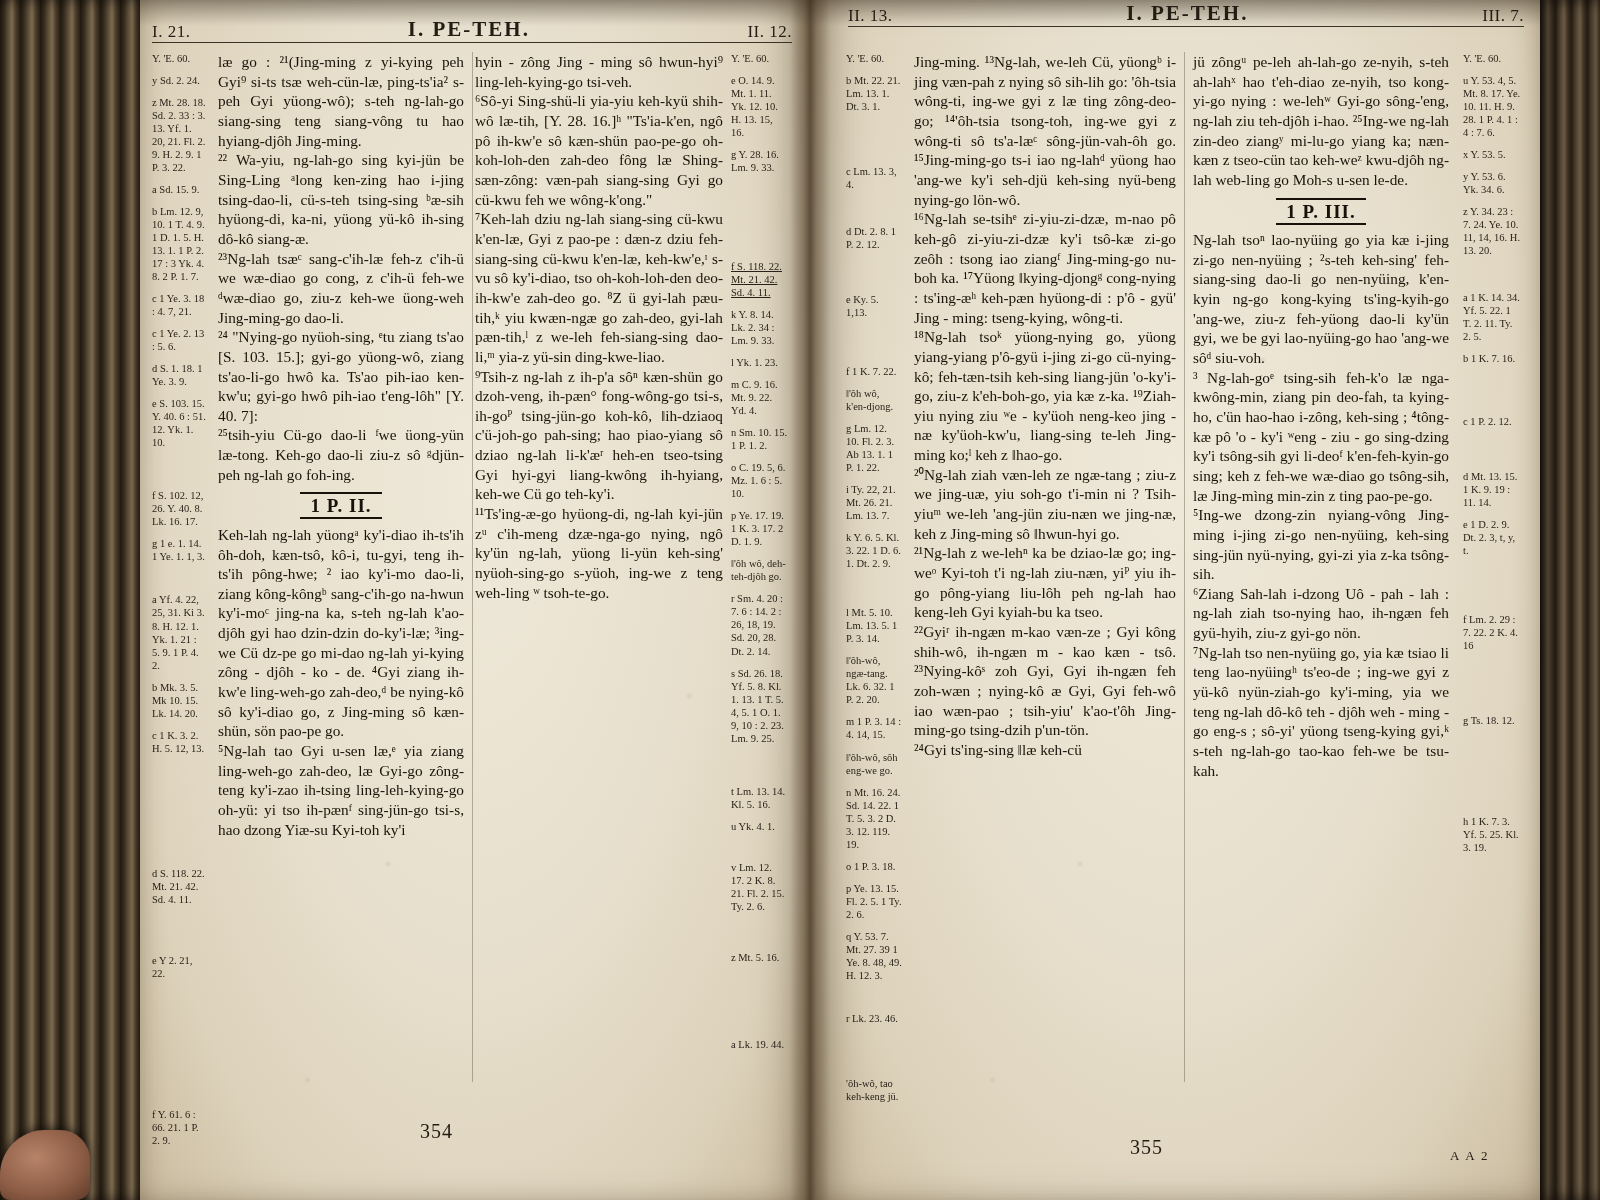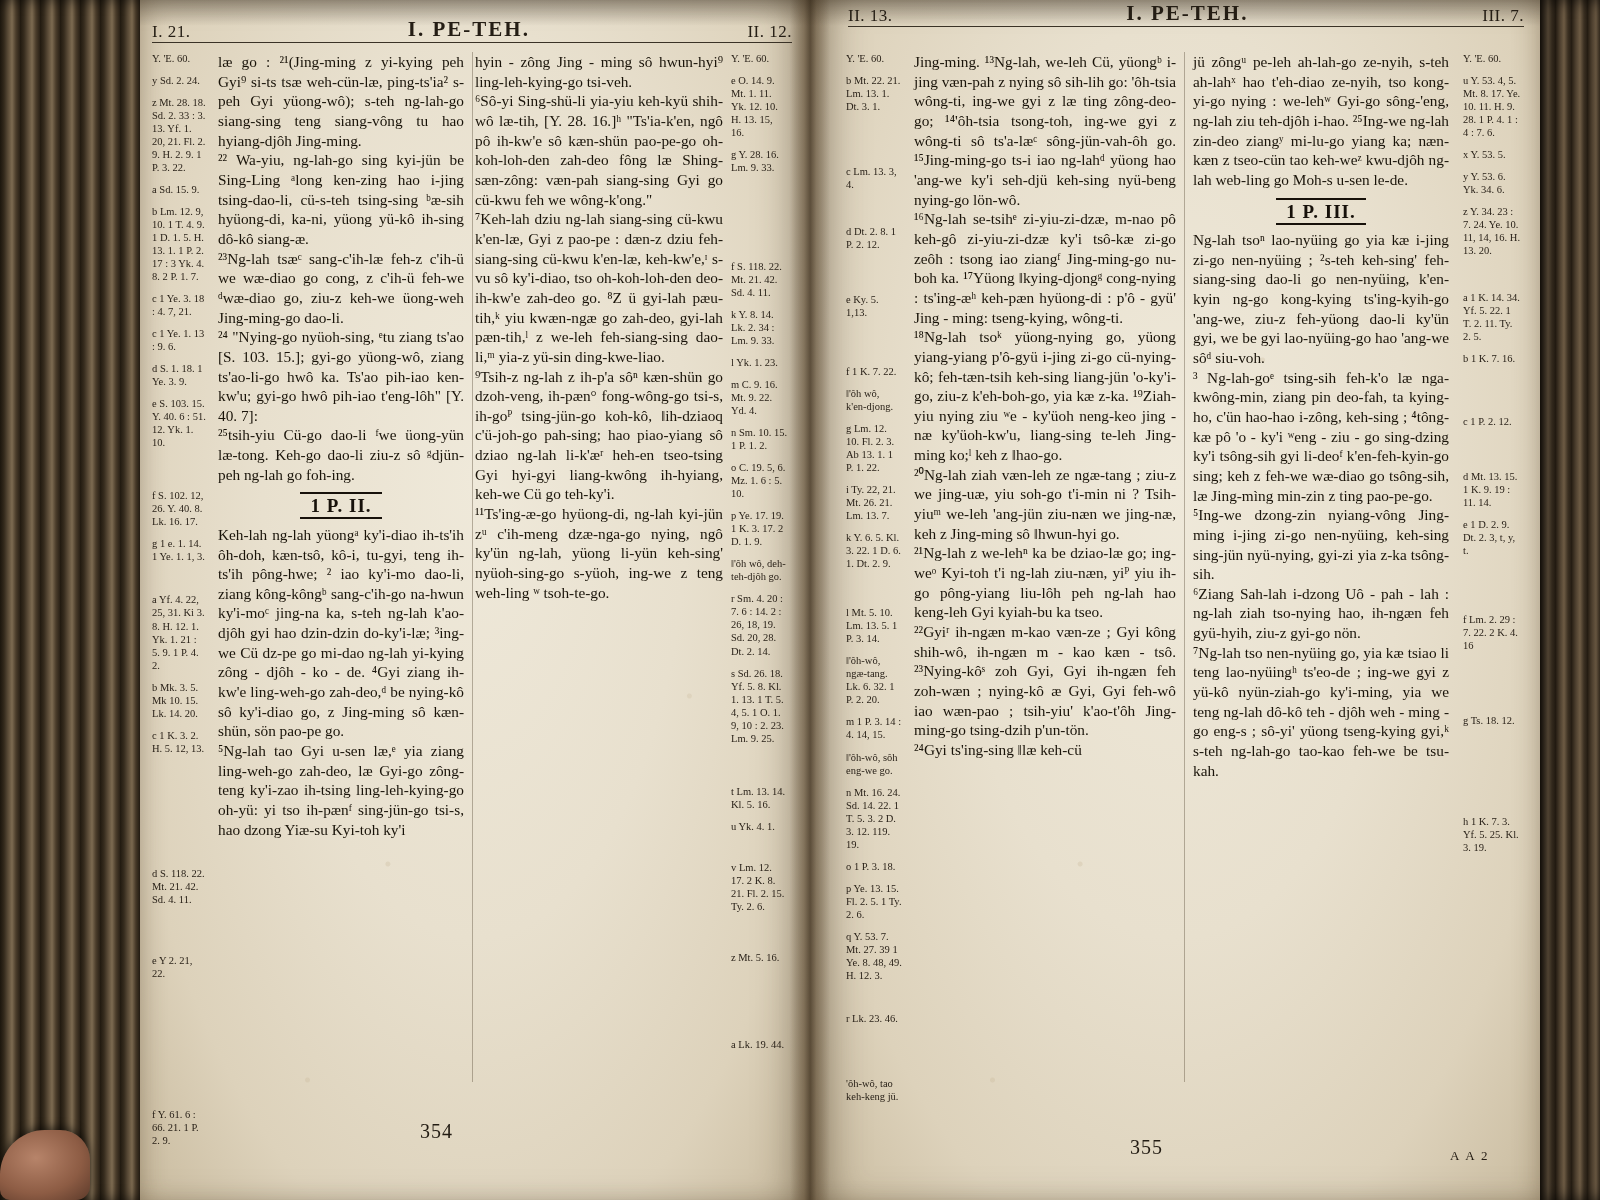--- a/index.html
+++ b/index.html
@@ -134,21 +134,21 @@
 
   <div class="cols" style="left:152px;top:52px;width:646px;height:1030px;">
 
     <div class="colmargin" style="width:54px;padding-right:4px;">
       <div class="grp">Y. 'E. 60.</div>
       <div class="grp">y Sd. 2. 24.</div>
       <div class="grp">z Mt. 28. 18. Sd. 2. 33 : 3. 13. Yf. 1. 20, 21. Fl. 2. 9. H. 2. 9. 1 P. 3. 22.</div>
       <div class="grp">a Sd. 15. 9.</div>
       <div class="grp">b Lm. 12. 9, 10. 1 T. 4. 9. 1 D. 1. 5. H. 13. 1. 1 P. 2. 17 : 3 Yk. 4. 8. 2 P. 1. 7.</div>
       <div class="grp">c 1 Ye. 3. 18 : 4. 7, 21.</div>
-      <div class="grp">c 1 Ye. 1. 13 : 9. 6.</div>
+      <div class="grp">c 1 Ye. 2. 13 : 5. 6.</div>
       <div class="grp">d S. 1. 18. 1 Ye. 3. 9.</div>
       <div class="grp">e S. 103. 15. Y. 40. 6 : 51. 12. Yk. 1. 10.</div>
       <div class="grp" style="margin-top:40px;">f S. 102. 12, 26. Y. 40. 8. Lk. 16. 17.</div>
       <div class="grp">g 1 e. 1. 14. 1 Ye. 1. 1, 3.</div>
       <div class="grp" style="margin-top:30px;">a Yf. 4. 22, 25, 31. Ki 3. 8. H. 12. 1. Yk. 1. 21 : 5. 9. 1 P. 4. 2.</div>
       <div class="grp">b Mk. 3. 5. Mk 10. 15. Lk. 14. 20.</div>
       <div class="grp">c 1 K. 3. 2. H. 5. 12, 13.</div>
       <div class="grp" style="margin-top:112px;">d S. 118. 22. Mt. 21. 42. Sd. 4. 11.</div>
       <div class="grp" style="margin-top:48px;">e Y 2. 21, 22.</div>
       <div class="grp" style="margin-top:128px;">f Y. 61. 6 : 66. 21. 1 P. 2. 9.</div>
@@ -172,21 +172,21 @@
       <p>⁶Sô-yi Sing-shü-li yia-yiu keh-kyü shih-wô læ-tih, [Y. 28. 16.]ʰ "Ts'ia-k'en, ngô pô ih-kw'e sô kæn-shün pao-pe-go oh-koh-loh-den zah-deo fông læ Shing-sæn-zông: væn-pah siang-sing Gyi go cü-kwu feh we wông-k'ong."</p>
       <p>⁷Keh-lah dziu ng-lah siang-sing cü-kwu k'en-læ, Gyi z pao-pe : dæn-z dziu feh-siang-sing cü-kwu k'en-læ, keh-kw'e,ᶦ s-vu sô ky'i-diao, tso oh-koh-loh-den deo-ih-kw'e zah-deo go. ⁸Z ü gyi-lah pæu-tih,ᵏ yiu kwæn-ngæ go zah-deo, gyi-lah pæn-tih,ˡ z we-leh feh-siang-sing dao-li,ᵐ yia-z yü-sin ding-kwe-liao.</p>
       <p>⁹Tsih-z ng-lah z ih-p'a sôⁿ kæn-shün go dzoh-veng, ih-pæn° fong-wông-go tsi-s, ih-goᴾ tsing-jün-go koh-kô, ‖ih-dziaoq c'ü-joh-go pah-sing; hao piao-yiang sô dziao ng-lah li-k'æʳ heh-en tseo-tsing Gyi hyi-gyi liang-kwông ih-hyiang, keh-we Cü go teh-ky'i.</p>
       <p>¹¹Ts'ing-æ-go hyüong-di, ng-lah kyi-jün zᵘ c'ih-meng dzæ-nga-go nying, ngô ky'ün ng-lah, yüong li-yün keh-sing' nyüoh-sing-go s-yüoh, ing-we z teng weh-ling ʷ tsoh-te-go.</p>
     </div>
 
     <div class="colmargin" style="width:56px;padding-left:6px;">
       <div class="grp">Y. 'E. 60.</div>
       <div class="grp">e O. 14. 9. Mt. 1. 11. Yk. 12. 10. H. 13. 15, 16.</div>
       <div class="grp" style="">g Y. 28. 16. Lm. 9. 33.</div>
-      <div class="grp" style="margin-top:86px;">f S. 118. 22. Mt. 21. 42. Sd. 4. 11.</div>
+      <div class="grp" style="margin-top:86px;text-decoration:underline;">f S. 118. 22. Mt. 21. 42. Sd. 4. 11.</div>
       <div class="grp">k Y. 8. 14. Lk. 2. 34 : Lm. 9. 33.</div>
       <div class="grp">l Yk. 1. 23.</div>
       <div class="grp">m C. 9. 16. Mt. 9. 22. Yd. 4.</div>
       <div class="grp">n Sm. 10. 15. 1 P. 1. 2.</div>
       <div class="grp">o C. 19. 5, 6. Mz. 1. 6 : 5. 10.</div>
       <div class="grp">p Ye. 17. 19. 1 K. 3. 17. 2 D. 1. 9.</div>
       <div class="grp">‖'ôh wô, deh-teh-djôh go.</div>
       <div class="grp">r Sm. 4. 20 : 7. 6 : 14. 2 : 26, 18, 19. Sd. 20, 28. Dt. 2. 14.</div>
       <div class="grp">s Sd. 26. 18. Yf. 5. 8. Kl. 1. 13. 1 T. 5. 4, 5. 1 O. 1. 9, 10 : 2. 23. Lm. 9. 25.</div>
       <div class="grp" style="margin-top:40px;">t Lm. 13. 14. Kl. 5. 16.</div>

